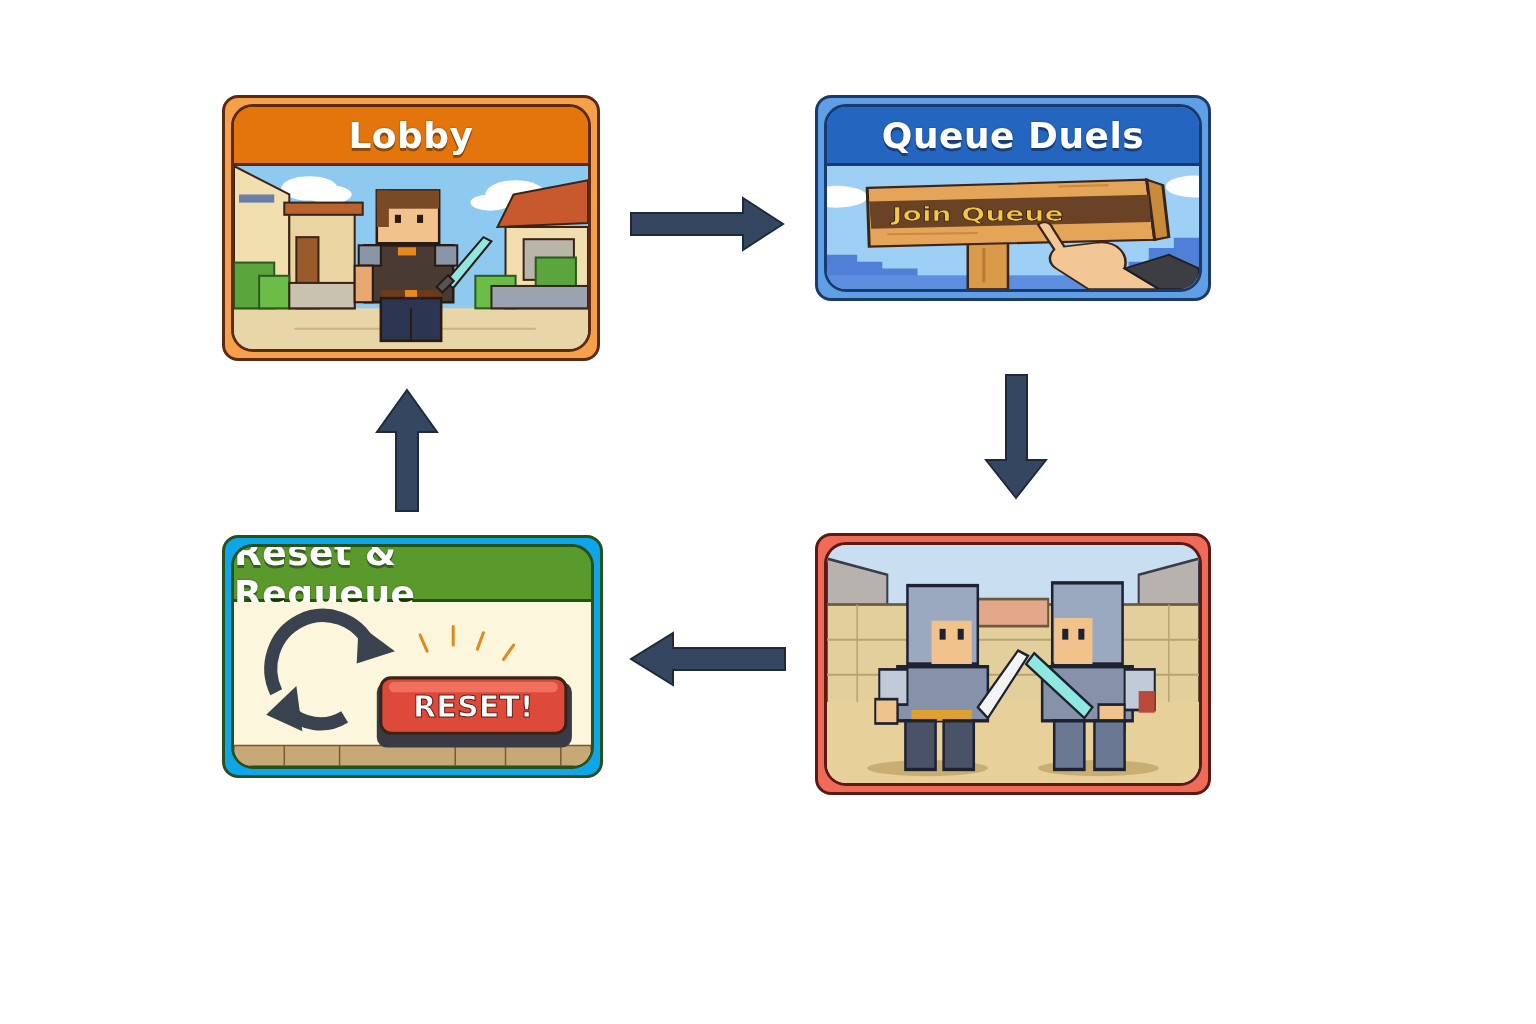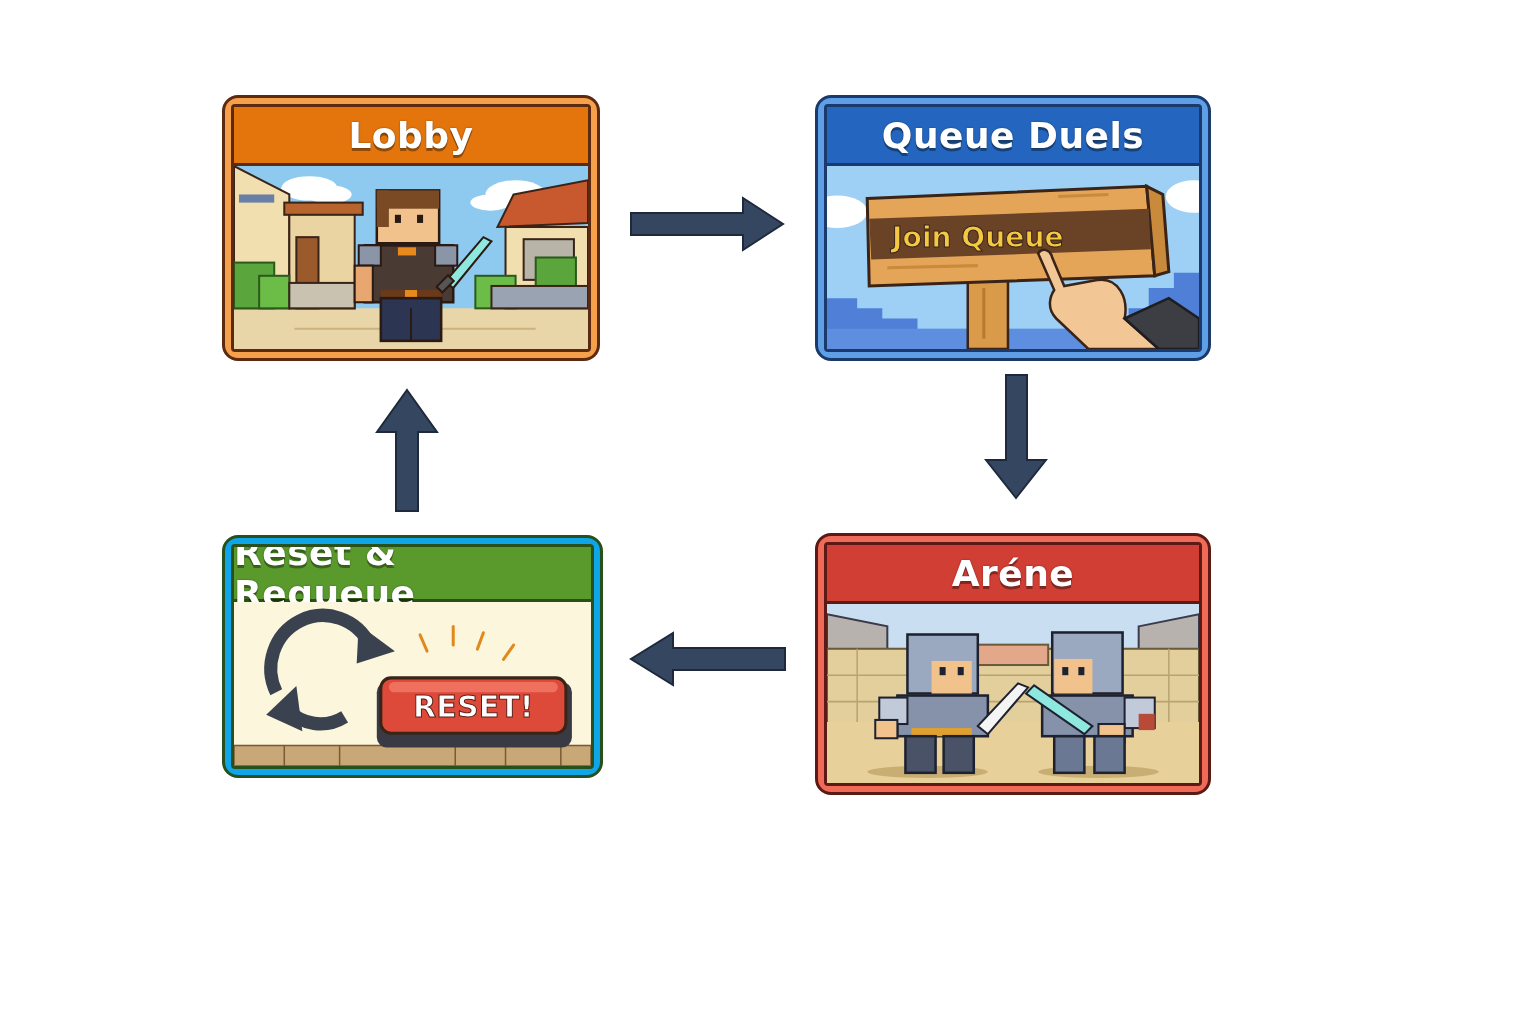--- a/index.html
+++ b/index.html
@@ -13,21 +13,21 @@
   .card {
     position: absolute;
     box-sizing: border-box;
     border-radius: 16px;
     border: 3px solid #3a2418;
     padding: 6px;
   }
   .card-inner {
     width: 100%; height: 100%;
     box-sizing: border-box;
-    border-radius: 4px;
+    border-radius: 22px;
     border: 3px solid #3a2418;
     overflow: hidden;
     display: flex; flex-direction: column;
   }
   .card-header {
     height: 56px;
     display: flex; align-items: center; justify-content: center;
     color: #ffffff;
     font-weight: bold;
     font-size: 36px;
@@ -37,21 +37,21 @@
     flex: none;
   }
   .card-body { flex: 1; position: relative; overflow: hidden; }
   .card-body svg { position: absolute; left: 0; top: 0; width: 100%; height: 100%; display: block; }
 
   
   #card-lobby   { left: 222px; top: 95px;  width: 378px; height: 266px; background: #f5a04a; border-color: #5b2a10; }
   #card-lobby .card-inner { border-color: #5b2a10; }
   #card-lobby .card-header { background: #e3750c; border-bottom-color: #5b2a10; }
 
-  #card-queue   { left: 815px; top: 95px;  width: 396px; height: 266px; background: #5f9fe6; border-color: #1b3a6b; }
+  #card-queue   { left: 815px; top: 95px;  width: 396px; height: 206px; background: #5f9fe6; border-color: #1b3a6b; }
   #card-queue .card-inner { border-color: #1b3a6b; }
   #card-queue .card-header { background: #2466bf; border-bottom-color: #1b3a6b; }
 
   #card-reset   { left: 222px; top: 535px; width: 381px; height: 243px; background: #0ea5e9; border-color: #27501a; }
   #card-reset .card-inner { border-color: #27501a; }
   #card-reset .card-header { background: #5a9a2c; border-bottom-color: #27501a; height: 52px; }
 
   #card-arena   { left: 815px; top: 533px; width: 396px; height: 262px; background: #ef6a57; border-color: #5b1a16; }
   #card-arena .card-inner { border-color: #5b1a16; }
   #card-arena .card-header { background: #d13e34; border-bottom-color: #5b1a16; }
@@ -138,21 +138,20 @@
 
         <path d="M210,86 C214,80 222,82 224,90 L236,118 L270,112 C290,110 300,130 296,150 L330,180 L260,180 L228,150 C218,140 222,128 226,122 Z" fill="#f3c696" stroke="#3a2418" stroke-width="2.5"></path>
         <path d="M296,150 L340,130 L370,150 L370,180 L330,180 Z" fill="#3d3d44" stroke="#1e1e22" stroke-width="2.5"></path>
       </svg>
     </div>
   </div>
 </div>
 
 <div class="card" id="card-arena">
   <div class="card-inner">
-    <div class="card-header">Aréne</div>
     <div class="card-body">
       <svg viewBox="0 0 370 176" preserveAspectRatio="none">
         <rect x="0" y="0" width="370" height="176" fill="#c9def0"></rect>
 
         <path d="M0,10 L60,22 L60,50 L0,50 Z" fill="#b8b2ae" stroke="#3a3a4a" stroke-width="2"></path>
         <path d="M310,22 L370,10 L370,50 L310,50 Z" fill="#b8b2ae" stroke="#3a3a4a" stroke-width="2"></path>
         <rect x="0" y="44" width="370" height="80" fill="#e3cf9c" stroke="#6a5a3c" stroke-width="2"></rect>
         <rect x="150" y="40" width="70" height="20" fill="#e3a88a" stroke="#6a5a3c" stroke-width="2"></rect>
         <g stroke="#b9a370" stroke-width="1.5">
           <line x1="0" y1="70" x2="370" y2="70"></line>

